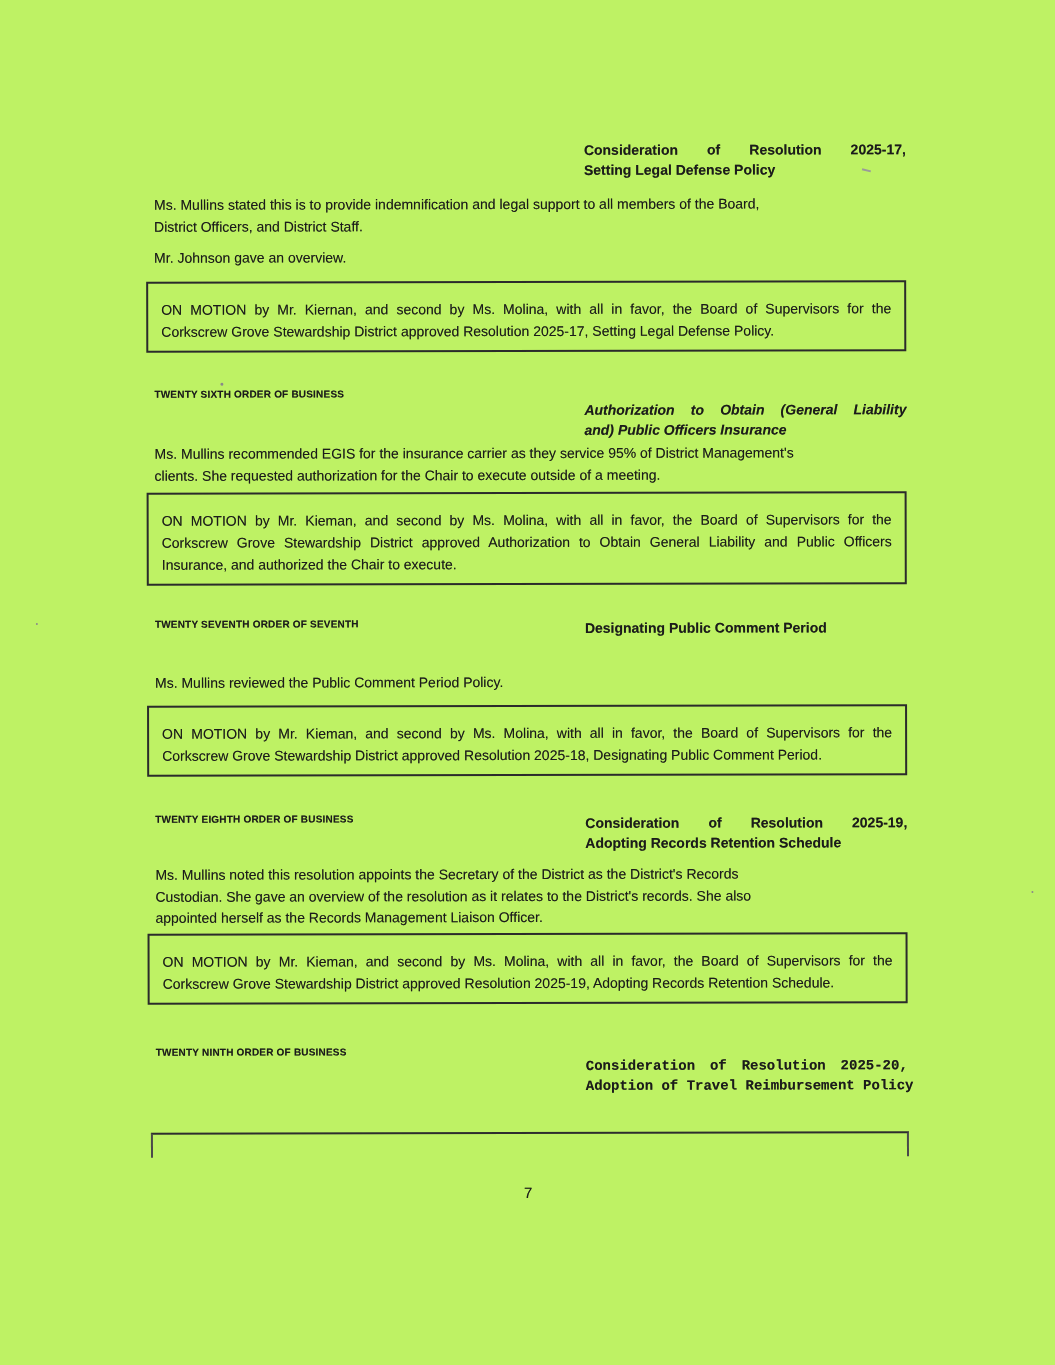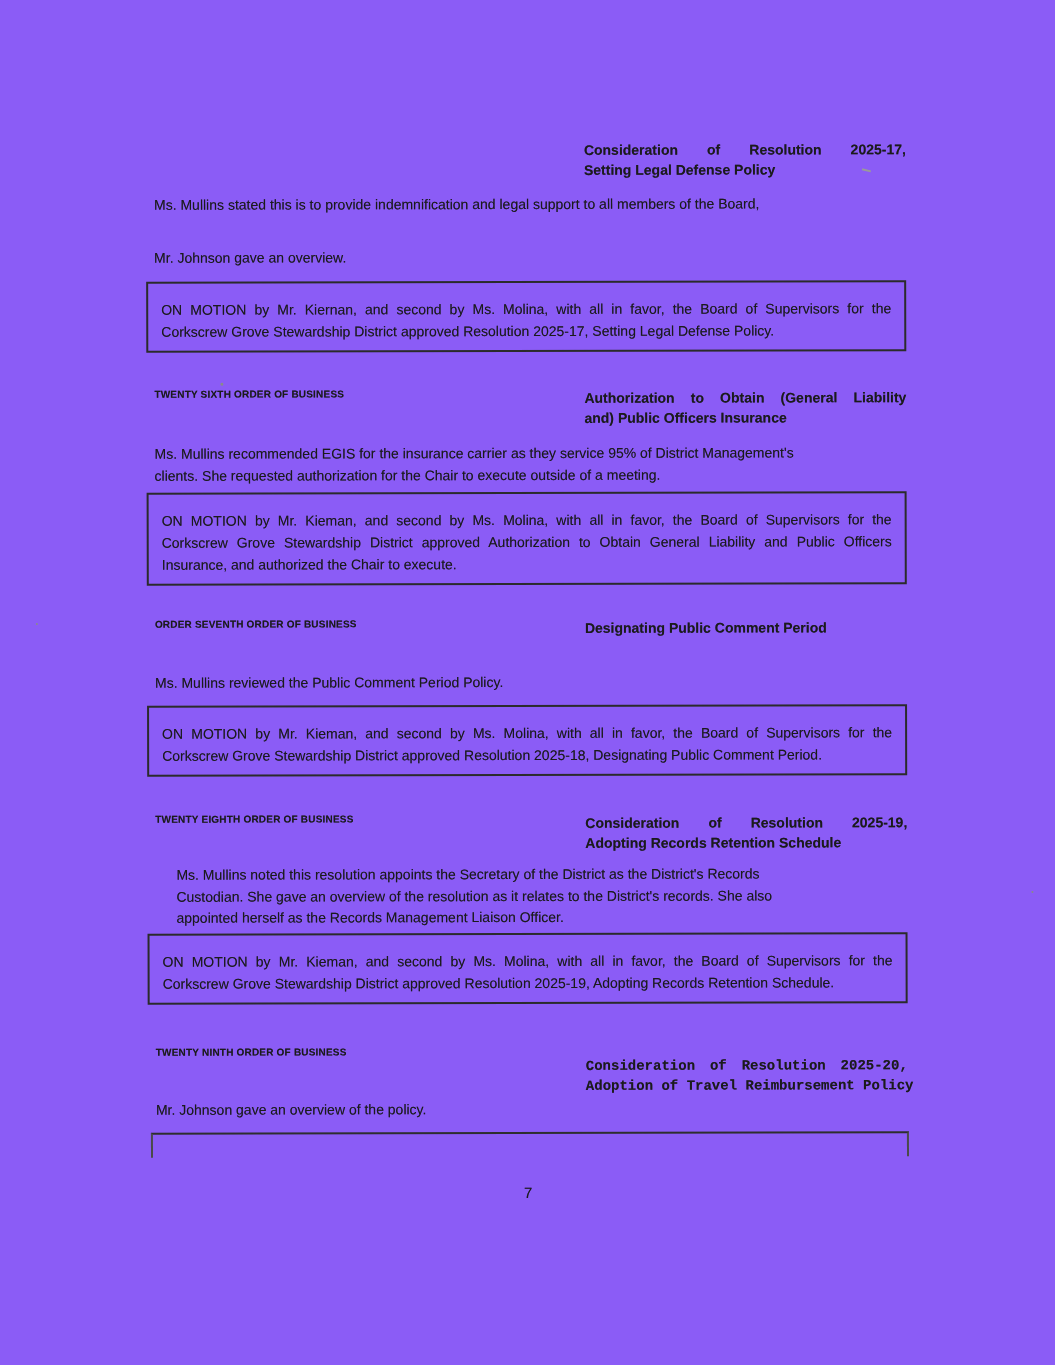--- a/index.html
+++ b/index.html
@@ -1,19 +1,19 @@
 <!DOCTYPE html>
 <html><head>
 <meta charset="utf-8">
 <style>
   html,body{margin:0;padding:0;background:#e8e8e8;}
   .page{
     position:relative;
     width:1055px;height:1365px;
-    background:#8b5cf6;
+    background:#bef264;
     overflow:hidden;
     font-family:"Liberation Sans", sans-serif;
     color:#1b1b1b;
     text-shadow:0 0 0.6px rgba(10,10,10,0.45);
   }
   .skew{position:absolute;inset:0;transform:rotate(-0.12deg);transform-origin:50% 50%;}
   .abs{position:absolute;}
   
   .topic{left:585px;width:322px;font-weight:bold;font-size:14px;line-height:20px;}
   .topic .j{text-align:justify;text-align-last:justify;}
@@ -50,88 +50,86 @@
 <div class="page">
  <div class="skew">
 
   <div class="abs topic" style="top:140px;">
     <div class="j">Consideration of Resolution 2025-17,</div>
     <div class="l">Setting Legal Defense Policy</div>
   </div>
 
   <div class="abs para" style="top:194px;">
     <div>Ms. Mullins stated this is to provide indemnification and legal support to all members of the Board,</div>
+    <div>District Officers, and District Staff.</div>
   </div>
 
   <div class="abs para" style="top:247px;">
     <div>Mr. Johnson gave an overview.</div>
   </div>
 
   <div class="abs box" style="top:281px;">
     <div class="mline"><span class="mbold">ON MOTION</span><span> by Mr. Kiernan, and second by Ms. Molina, with all in favor, the Board of Supervisors for the</span></div>
     <div class="mlast">Corkscrew Grove Stewardship District approved Resolution 2025-17, Setting Legal Defense Policy.</div>
   </div>
 
   <div class="abs order" style="top:388px;">TWENTY SIXTH ORDER OF BUSINESS</div>
-  <div class="abs topic" style="top:388px;">
+  <div class="abs topic" style="top:400px;font-style:italic;">
     <div class="j">Authorization to Obtain (General Liability</div>
     <div class="l">and) Public Officers Insurance</div>
   </div>
 
   <div class="abs para" style="top:443px;">
     <div>Ms. Mullins recommended EGIS for the insurance carrier as they service 95% of District Management's</div>
     <div>clients. She requested authorization for the Chair to execute outside of a meeting.</div>
   </div>
 
   <div class="abs box" style="top:492px;">
     <div class="mline"><span class="mbold">ON MOTION</span><span> by Mr. Kieman, and second by Ms. Molina, with all in favor, the Board of Supervisors for the</span></div>
     <div class="mline">Corkscrew Grove Stewardship District approved Authorization to Obtain General Liability and Public Officers</div>
     <div class="mlast">Insurance, and authorized the Chair to execute.</div>
   </div>
 
-  <div class="abs order" style="top:618px;">ORDER SEVENTH ORDER OF BUSINESS</div>
+  <div class="abs order" style="top:618px;">TWENTY SEVENTH ORDER OF SEVENTH</div>
   <div class="abs topic" style="top:618px;">
     <div class="l">Designating Public Comment Period</div>
   </div>
 
   <div class="abs para" style="top:672px;">
     <div>Ms. Mullins reviewed the Public Comment Period Policy.</div>
   </div>
 
   <div class="abs box" style="top:705px;">
     <div class="mline"><span class="mbold">ON MOTION</span><span> by Mr. Kieman, and second by Ms. Molina, with all in favor, the Board of Supervisors for the</span></div>
     <div class="mlast">Corkscrew Grove Stewardship District approved Resolution 2025-18, Designating Public Comment Period.</div>
   </div>
 
   <div class="abs order" style="top:813px;">TWENTY EIGHTH ORDER OF BUSINESS</div>
   <div class="abs topic" style="top:813px;">
     <div class="j">Consideration of Resolution 2025-19,</div>
     <div class="l">Adopting Records Retention Schedule</div>
   </div>
 
-  <div class="abs para" style="top:864px;margin-left:21px;">
+  <div class="abs para" style="top:864px;">
     <div>Ms. Mullins noted this resolution appoints the Secretary of the District as the District's Records</div>
     <div>Custodian. She gave an overview of the resolution as it relates to the District's records. She also</div>
     <div>appointed herself as the Records Management Liaison Officer.</div>
   </div>
 
   <div class="abs box" style="top:933px;">
     <div class="mline"><span class="mbold">ON MOTION</span><span> by Mr. Kieman, and second by Ms. Molina, with all in favor, the Board of Supervisors for the</span></div>
     <div class="mlast">Corkscrew Grove Stewardship District approved Resolution 2025-19, Adopting Records Retention Schedule.</div>
   </div>
 
   <div class="abs order" style="top:1046px;">TWENTY NINTH ORDER OF BUSINESS</div>
   <div class="abs topic" style="top:1056px;font-family:Liberation Mono, monospace;">
     <div class="j">Consideration of Resolution 2025-20,</div>
     <div class="l">Adoption of Travel Reimbursement Policy</div>
   </div>
 
-  <div class="abs para" style="top:1099px;">
-    <div>Mr. Johnson gave an overview of the policy.</div>
-  </div>
 
   <div class="abs partialbox" style="top:1132px;"></div>
 
   <div class="abs pagenum" style="top:1184px;">7</div>
 
   <div class="abs artifact" style="left:221px;top:382px;width:3px;height:3px;"></div>
   <div class="abs" style="left:863px;top:170px;width:9px;height:2px;background:#9a9a9a;transform:rotate(14deg);"></div>
   <div class="abs artifact" style="left:1031px;top:892px;width:2px;height:2px;"></div>
   <div class="abs artifact" style="left:36px;top:622px;width:2px;height:2px;"></div>
 

